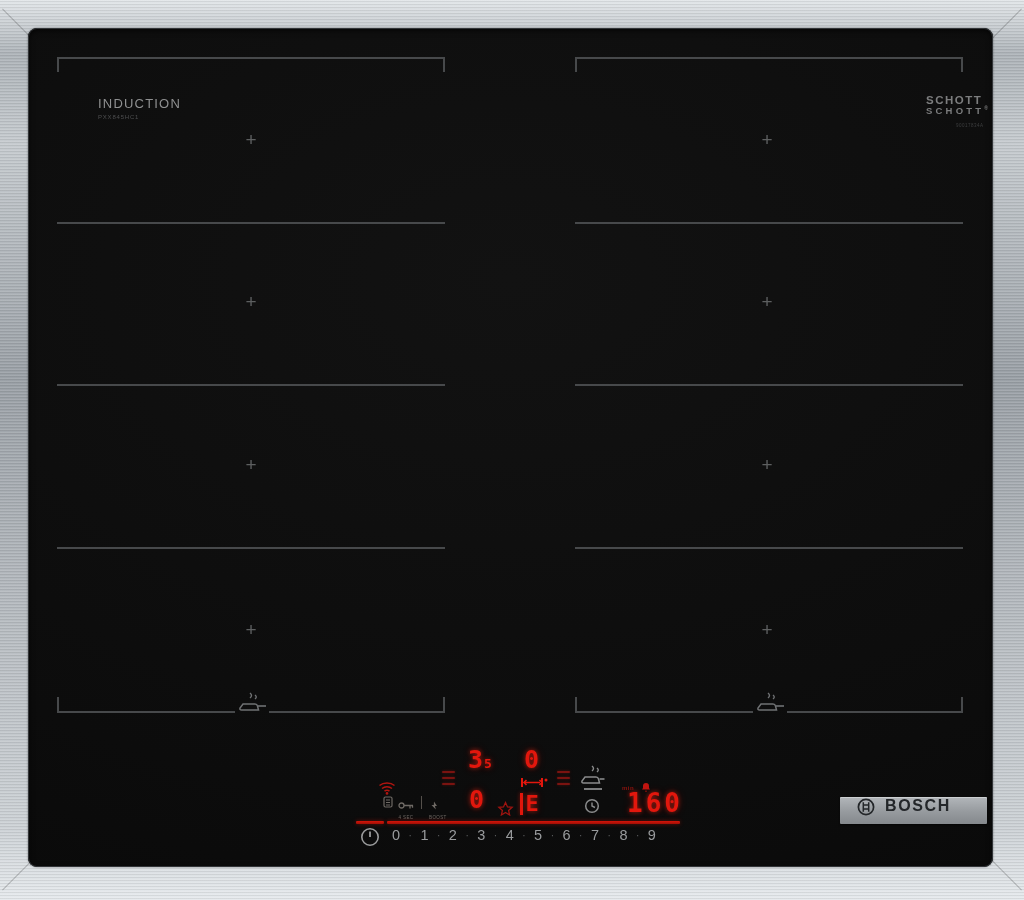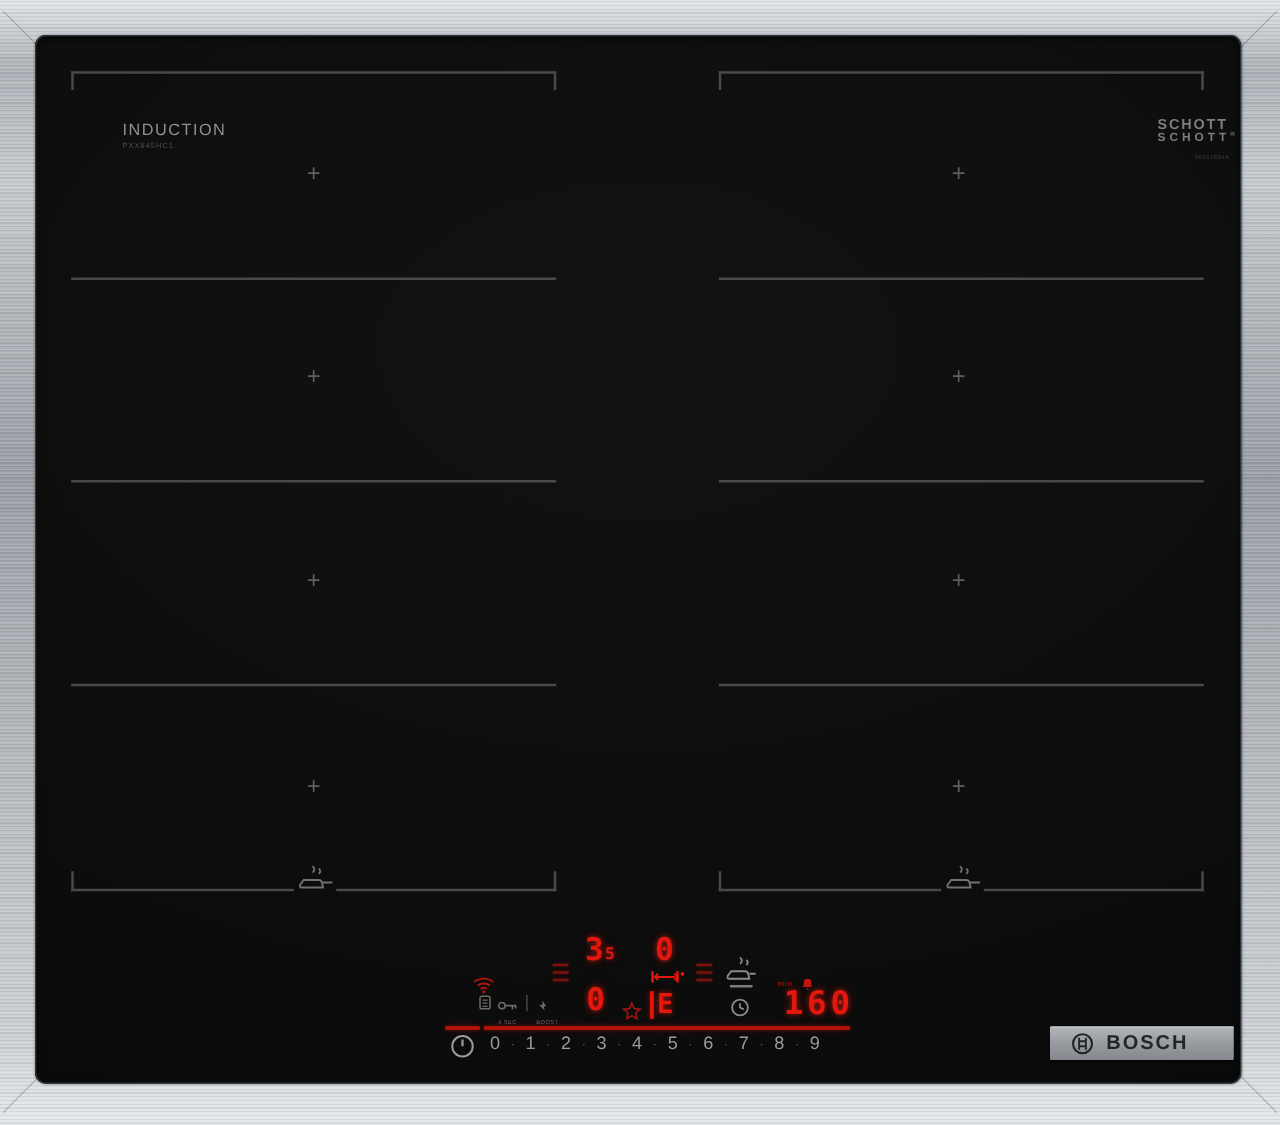--- a/index.html
+++ b/index.html
@@ -30,24 +30,24 @@
   .dim-red{color:#8c1510;}
   .gray-ic{color:#8a8b8c;}
   .faint-ic{color:#6e6964;}
   .menu-lines{position:absolute;width:13px;display:flex;flex-direction:column;gap:4px;}
   .menu-lines span{display:block;height:2px;background:#7a1310;border-radius:1px;box-shadow:0 0 3px rgba(200,25,12,.35);}
   .tiny-label{font-size:4.5px;letter-spacing:.4px;color:#6e6964;text-transform:uppercase;text-align:center;display:block;margin-top:1px;}
   .redline{position:absolute;height:3px;background:linear-gradient(180deg,#d61408,#a00f06);box-shadow:0 0 4px rgba(220,25,10,.45);border-radius:1px;}
   .levels{position:absolute;left:392px;top:827px;width:264px;display:flex;justify-content:space-between;align-items:center;}
   .levels .num{color:#999b9d;font-size:14.5px;cursor:default;}
   .levels .dot{color:#5f6163;font-size:10px;}
-  .bosch-plate{position:absolute;left:840px;top:821px;width:147px;height:27px;border-radius:1px;
+  .bosch-plate{position:absolute;left:840px;top:797px;width:147px;height:27px;border-radius:1px;
                background:linear-gradient(180deg,#b2b6ba 0%,#969a9e 55%,#85898d 100%);
                box-shadow:0 1px 2px rgba(0,0,0,.6), inset 0 1px 0 rgba(255,255,255,.35);
-               display:flex;align-items:center;gap:9px;padding-left:16px;box-sizing:border-box;}
+               display:flex;align-items:flex-start;gap:9px;padding-left:16px;box-sizing:border-box;}
   .bosch-text{font-weight:bold;font-size:16px;letter-spacing:1.6px;color:#232629;}
   .abs{position:absolute;}
 </style>
 </head>
 <body>
 
 <div class="stage">
 
   <div class="seam" style="left:-4px;top:24px;transform:rotate(45deg);"></div>
   <div class="seam" style="left:984px;top:24px;transform:rotate(-45deg);"></div>

